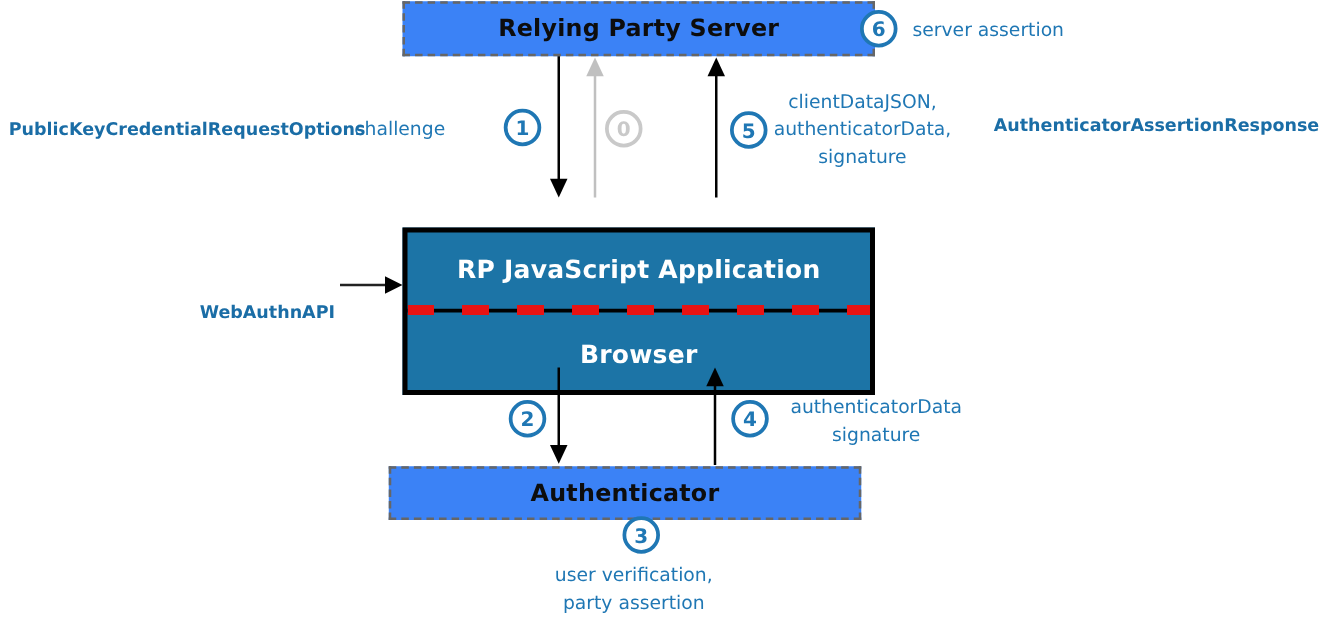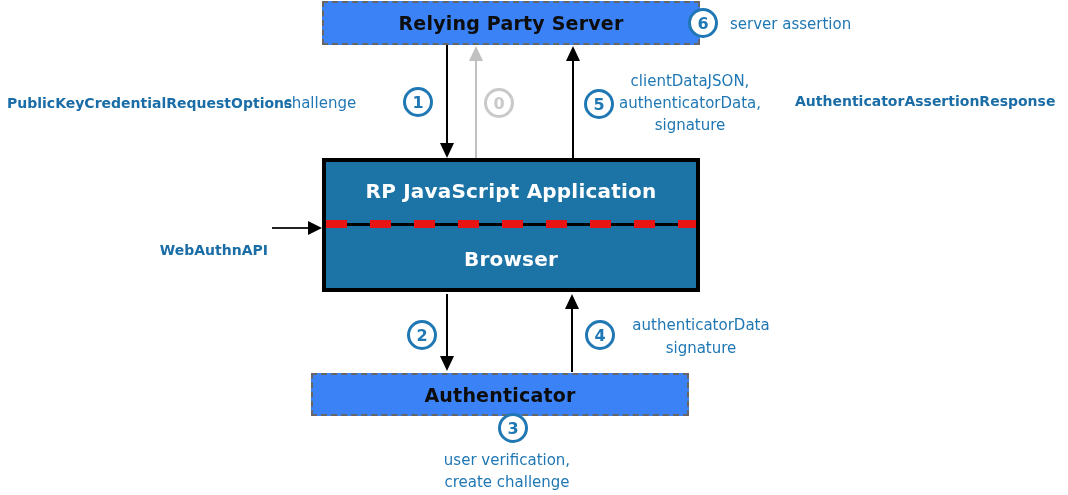--- a/index.html
+++ b/index.html
@@ -9,21 +9,21 @@
   }
   .abs{position:absolute;}
   
   .dashed-box{
     box-sizing:border-box;border:2px dashed #666;background:#3b82f6;
     display:flex;align-items:center;justify-content:center;
   }
   .node-title{font-weight:bold;font-size:19px;color:#0d0d0d;letter-spacing:.2px;}
   
   .blue-box{
-    box-sizing:border-box;border:4px solid #000;background:#1c74a6;
+    box-sizing:border-box;border:4px solid #000;background:#1c74a6;margin-top:24px;
   }
   .blue-box .half{
     position:absolute;left:0;right:0;display:flex;align-items:center;justify-content:center;
     color:#fff;font-weight:bold;font-size:20px;letter-spacing:.2px;
   }
   .divider{position:absolute;left:0;right:0;top:58px;height:8px;}
   .divider .black-line{position:absolute;left:0;right:0;top:3px;height:3px;background:#000;}
   .divider .red-dashes{
     position:absolute;left:0;right:0;top:0;height:8px;
     background:repeating-linear-gradient(90deg,#e81313 0 21px,transparent 21px 44px);
@@ -128,16 +128,16 @@
 
   <div class="abs dashed-box" style="left:311px;top:373px;width:378px;height:43px;">
     <span class="node-title">Authenticator</span>
   </div>
 
   <div class="abs step-circle" style="left:498px;top:413px;">
     <span>3</span>
   </div>
   <div class="abs blue-text center" style="left:427px;top:449px;width:160px;">
     <div>user verification,</div>
-    <div>create challenge</div>
+    <div>party assertion</div>
   </div>
 
 </div>
 
 </body></html>

